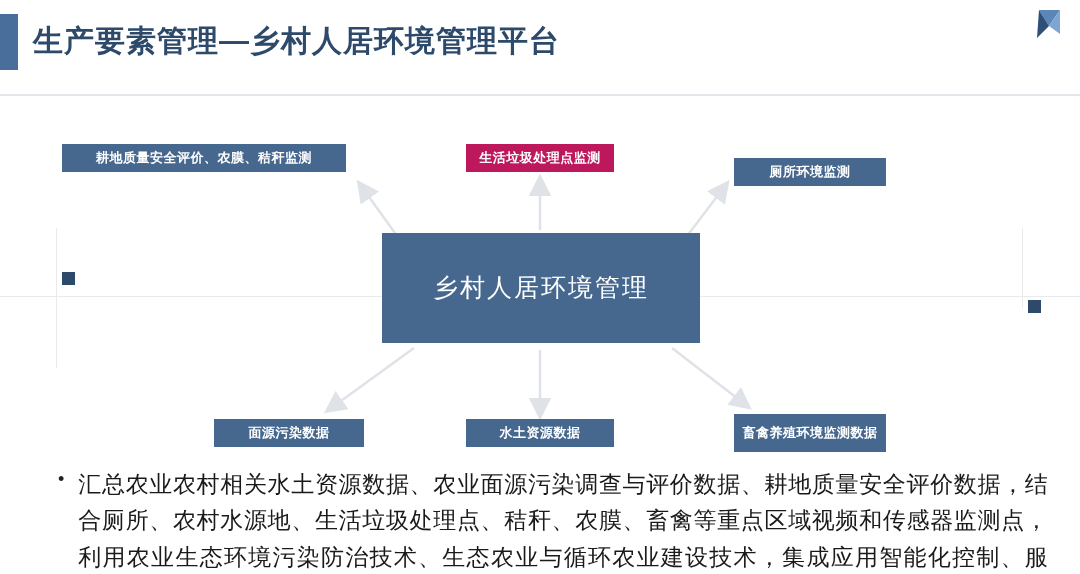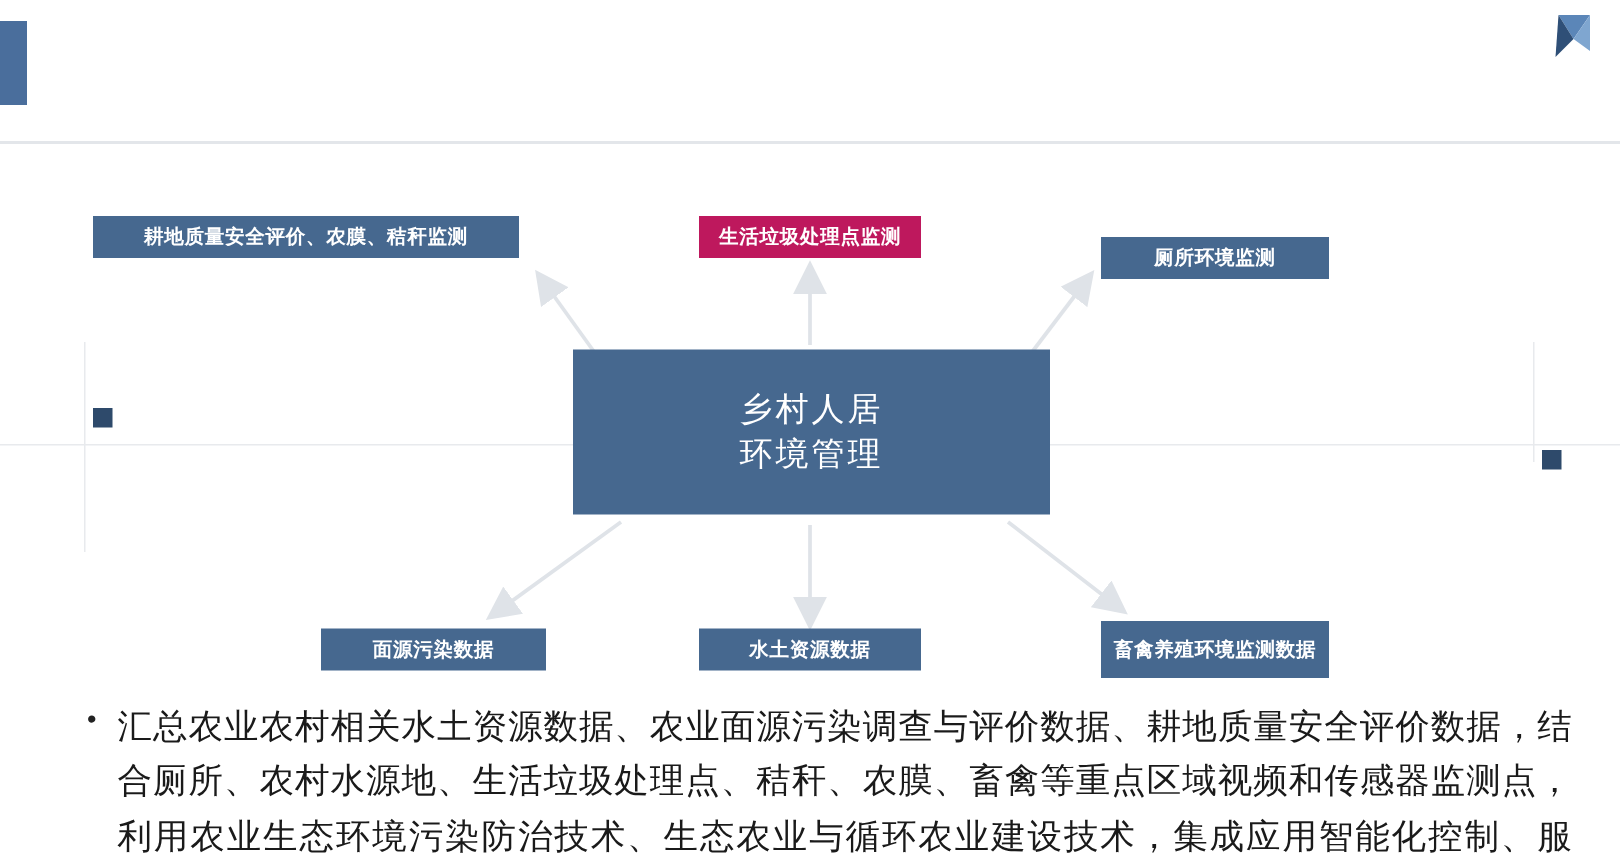--- a/index.html
+++ b/index.html
@@ -97,24 +97,24 @@
   }
   .center-box {
     position: absolute;
     left: 382px;
     top: 133px;
     width: 318px;
     height: 110px;
     background: #46688f;
     color: #ffffff;
     display: flex;
-    flex-direction: column;
+    flex-direction: row;
     align-items: center;
     justify-content: center;
-    font-size: 22px;
+    font-size: 25px;
     line-height: 1.35;
     letter-spacing: 2px;
   }
   .node {
     position: absolute;
     color: #ffffff;
     font-size: 13px;
     font-weight: bold;
     display: flex;
     align-items: center;
@@ -180,20 +180,21 @@
     color: #8f8f8f;
     letter-spacing: 1px;
   }
 </style>
 </head>
 <body>
 
 <div id="slide">
 
   <div class="title-bar"></div>
+  <div class="title-text">生产要素管理—乡村人居环境管理平台</div>
   <div class="title-underline"></div>
 
   <svg class="deco-logo" viewBox="0 0 46 36">
     <polygon points="23,2 44,2 33,18" fill="#5b86b8"></polygon>
     <polygon points="23,2 33,18 21,30" fill="#2f4f77"></polygon>
     <polygon points="33,18 44,2 44,26" fill="#7fa6d0"></polygon>
   </svg>
 
   <div class="deco-hline"></div>
   <div class="deco-vline-left"></div>

